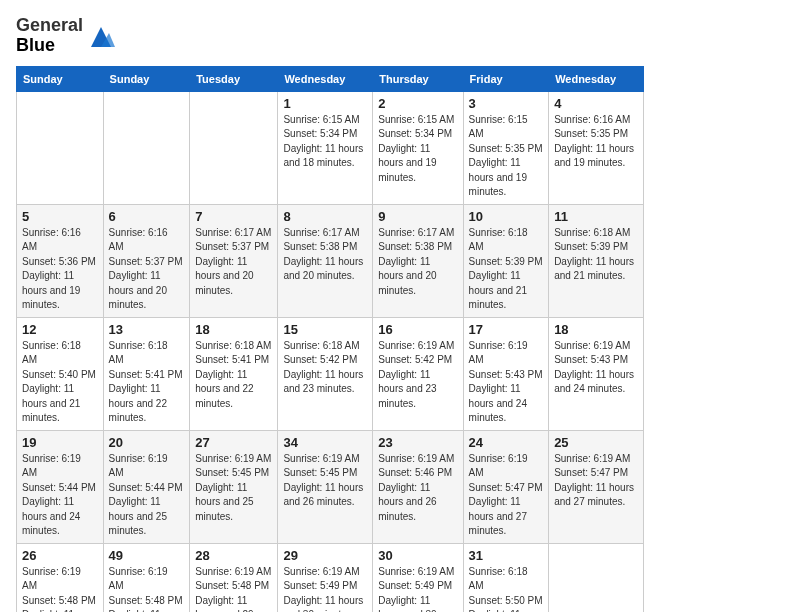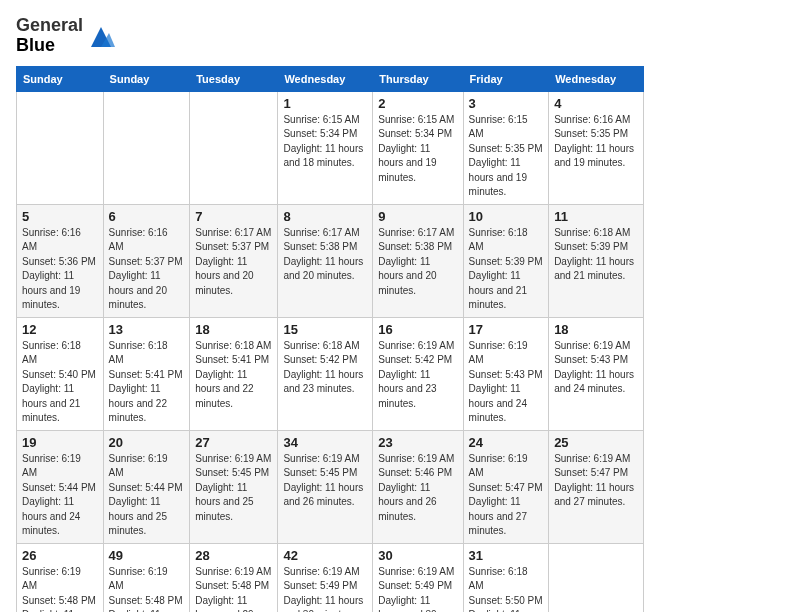--- a/index.html
+++ b/index.html
@@ -304,21 +304,21 @@
 Sunset: 5:48 PM
 Daylight: 11 hours and 29 minutes.</div>
           </td>
           <td>
             <span class="day-number">28</span>
             <div class="day-info" style="white-space: pre-line;">Sunrise: 6:19 AM
 Sunset: 5:48 PM
 Daylight: 11 hours and 29 minutes.</div>
           </td>
           <td>
-            <span class="day-number">42</span>
+            <span class="day-number">29</span>
             <div class="day-info" style="white-space: pre-line;">Sunrise: 6:19 AM
 Sunset: 5:49 PM
 Daylight: 11 hours and 30 minutes.</div>
           </td>
           <td>
             <span class="day-number">30</span>
             <div class="day-info" style="white-space: pre-line;">Sunrise: 6:19 AM
 Sunset: 5:49 PM
 Daylight: 11 hours and 30 minutes.</div>
           </td>

